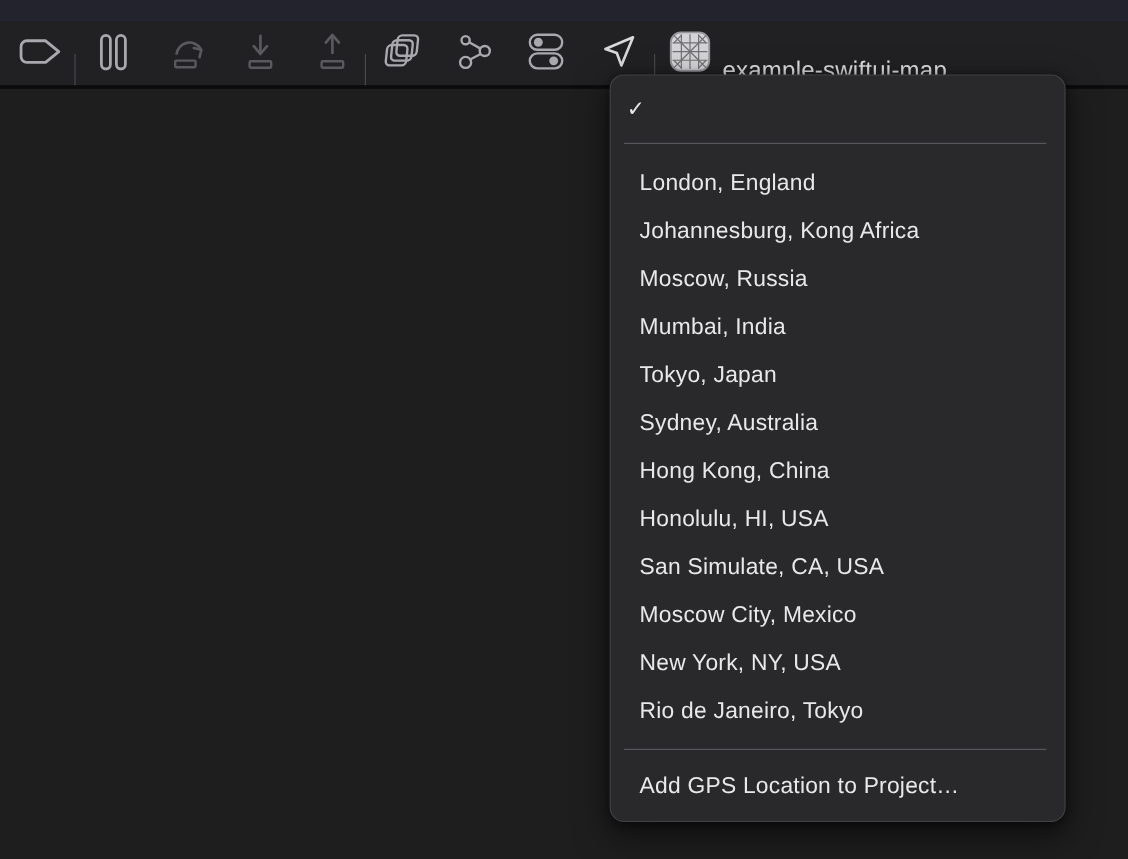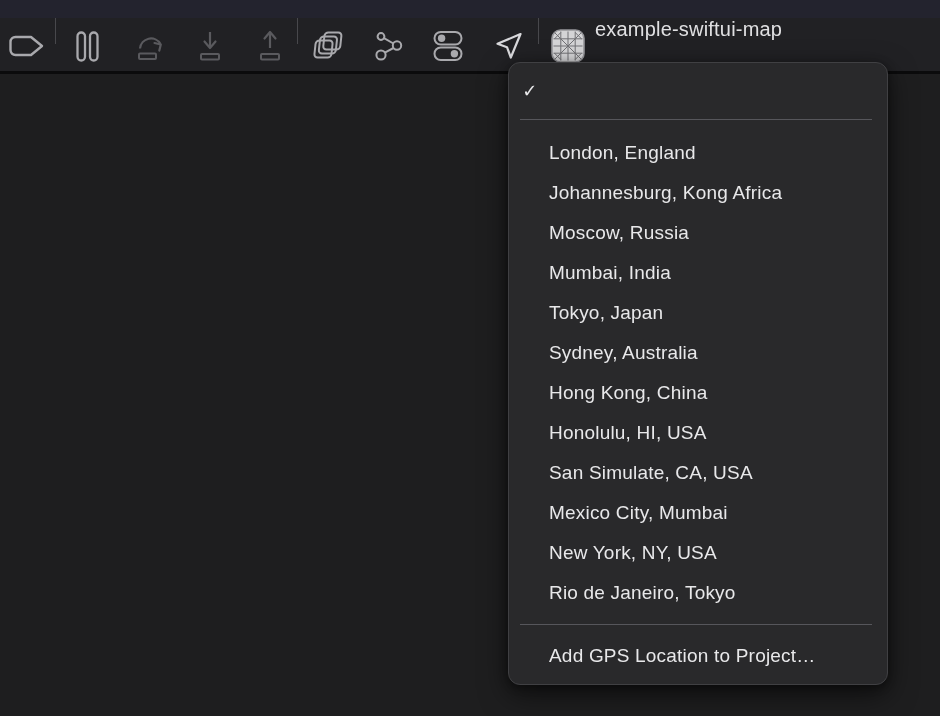--- a/index.html
+++ b/index.html
@@ -10,22 +10,22 @@
     -webkit-font-smoothing:antialiased;
   }
   .titlebar-strip{
     position:absolute;left:0;top:0;width:940px;height:18px;
     background:#23232e;
   }
   .debug-toolbar{
     position:absolute;left:0;top:18px;width:940px;height:56px;
     background:#212124;
     border-bottom:3px solid #0b0b0c;
-    display:flex;align-items:flex-start;
-    padding-left:9px;box-sizing:border-box;
+    display:flex;align-items:flex-end;
+    padding-left:16px;box-sizing:border-box;
   }
   .tb-btn{
     width:36px;height:56px;display:flex;align-items:center;justify-content:center;
     flex:0 0 auto;background:transparent;border:none;padding:0;
   }
   .tb-sep{
     width:1px;height:26px;background:#48484c;flex:0 0 auto;
   }
   .icon-wrap{display:flex;align-items:center;justify-content:center;}
   .proc-title{
@@ -44,21 +44,21 @@
     background:#29292b;
     border:1px solid #404043;
     border-radius:12px;
     box-shadow:0 10px 28px rgba(0,0,0,0.55), 0 2px 8px rgba(0,0,0,0.4);
     box-sizing:border-box;
     padding-top:8px;
     z-index:10;
   }
   .menu-item{
     height:40px;display:flex;align-items:center;
-    padding-left:40px;box-sizing:border-box;
+    padding-left:24px;box-sizing:border-box;
     font-size:19px;color:#e8e8ea;letter-spacing:0.2px;
     white-space:nowrap;position:relative;
   }
   .menu-item.checked{padding-left:34px;}
   .menu-check{
     position:absolute;left:11px;top:50%;transform:translateY(-50%);
     width:20px;height:20px;display:flex;align-items:center;justify-content:center;
     font-size:18px;color:#e8e8ea;
   }
   .menu-divider{
@@ -219,21 +219,21 @@
   <div class="menu-item" role="menuitem">
       <span>Hong Kong, China</span>
     </div>
   <div class="menu-item" role="menuitem">
       <span>Honolulu, HI, USA</span>
     </div>
   <div class="menu-item" role="menuitem">
       <span>San Simulate, CA, USA</span>
     </div>
   <div class="menu-item" role="menuitem">
-      <span>Mexico City, Mumbai</span>
+      <span>Moscow City, Mexico</span>
     </div>
   <div class="menu-item" role="menuitem">
       <span>New York, NY, USA</span>
     </div>
   <div class="menu-item" role="menuitem">
       <span>Rio de Janeiro, Tokyo</span>
     </div>
 
   <div class="menu-divider lower"></div>
 

